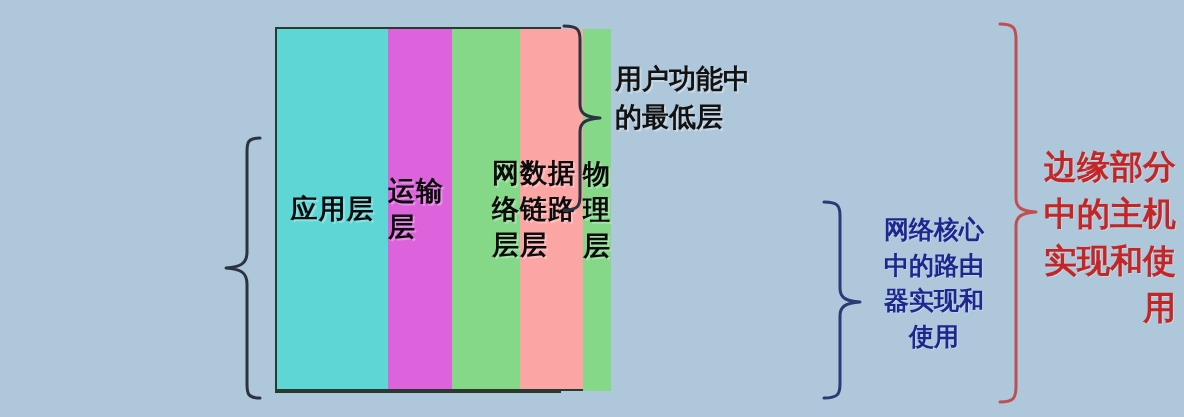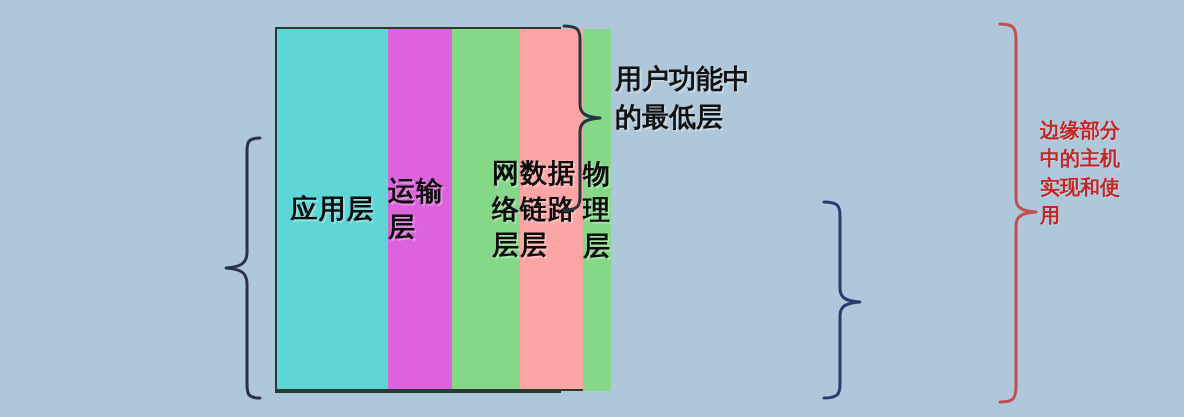--- a/index.html
+++ b/index.html
@@ -80,24 +80,24 @@
     left: 864px;
     top: 212px;
     width: 140px;
     text-align: center;
     font-size: 25px;
     color: #1C2790;
     text-shadow: 1px 1px 0 rgba(255,255,255,0.25);
   }
   #note-edge-host {
     left: 1040px;
-    top: 116px;
+    top: 144px;
     width: 136px;
-    text-align: left;
-    font-size: 20px;
+    text-align: right;
+    font-size: 33px;
     color: #C42525;
     text-shadow: 1px 1px 0 rgba(255,255,255,0.25);
   }
 
   
   .brace { position: absolute; }
   .brace path {
     fill: none;
     stroke-width: 3;
     stroke-linecap: round;
@@ -144,20 +144,24 @@
     <path d="M4 6 C18 6 20 10 20 20 L20 84 C20 94 26 97 40 98 C26 99 20 102 20 112 L20 176 C20 186 18 190 4 190"></path>
   </svg>
 
   <div class="note" id="note-user-function">用户功能中
 的最低层</div>
 
   <svg id="brace-core" class="brace" width="48" height="208" viewBox="0 0 48 208">
     <path d="M4 6 C18 6 20 10 20 20 L20 92 C20 102 26 105 40 106 C26 107 20 110 20 120 L20 188 C20 198 18 202 4 202"></path>
   </svg>
 
+  <div class="note" id="note-network-core">网络核心
+中的路由
+器实现和
+使用</div>
 
   <svg id="brace-edge" class="brace" width="46" height="392" viewBox="0 0 46 392">
     <path d="M4 6 C18 6 20 10 20 22 L20 180 C20 190 26 193 40 194 C26 195 20 198 20 208 L20 368 C20 380 18 384 4 384"></path>
   </svg>
 
   <div class="note" id="note-edge-host">边缘部分
 中的主机
 实现和使
 用</div>
 

